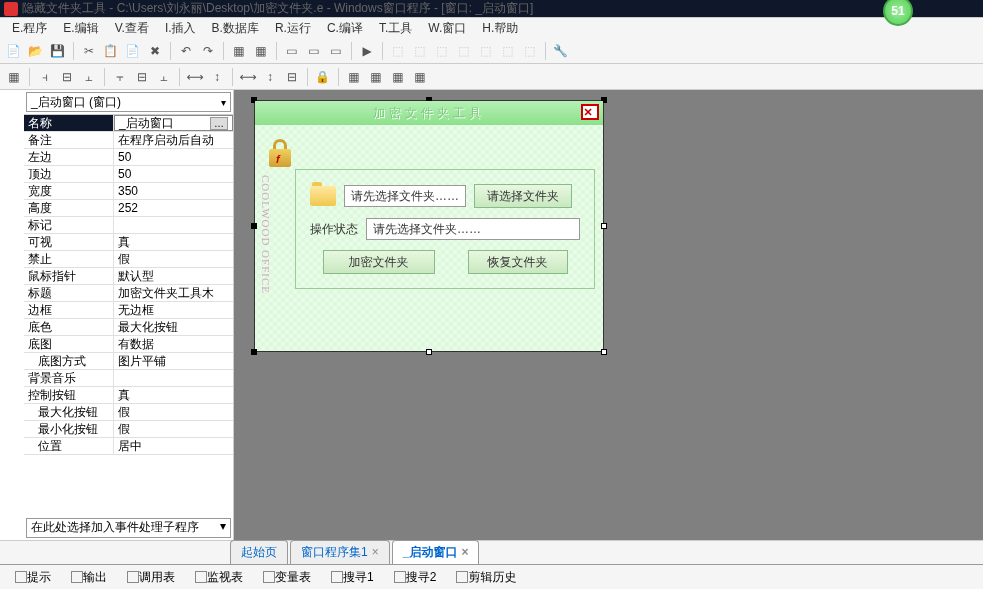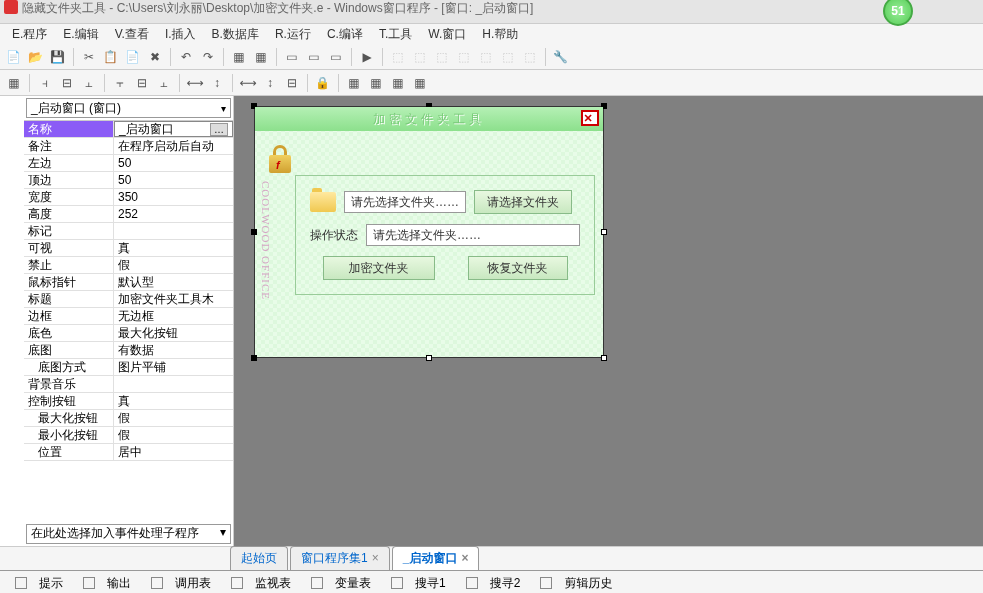--- a/index.html
+++ b/index.html
@@ -1,18 +1,18 @@
 <!DOCTYPE html>
 <html><head>
 <meta charset="utf-8">
 <style>
 * { box-sizing: border-box; margin: 0; padding: 0; font-family: "Microsoft YaHei", SimSun, sans-serif; font-size: 12px; }
 body { background: #fff; width: 983px; height: 593px; overflow: hidden; position: relative; }
 
-.titlebar { height: 24px; background: #e5e5e5; border-bottom: 1px solid #ccc; display: flex; padding: 0 4px; gap: 4px; }
+.titlebar { height: 18px; background: #0f172a; border-bottom: 1px solid #ccc; display: flex; align-items: center; padding: 0 4px; gap: 4px; }
 .titlebar .icon { width: 14px; height: 14px; background: #d33; border-radius: 2px; }
 .titlebar .title { color: #666; }
 
 .menubar { height: 20px; background: #f5f5f5; display: flex; align-items: center; padding: 0 6px; gap: 4px; }
 .menubar span { padding: 2px 6px; cursor: default; color: #333; }
 
 .toolbar1 { height: 26px; background: #f5f5f5; border-bottom: 1px solid #ccc; display: flex; align-items: center; padding: 0 4px; gap: 2px; }
 .tbbtn { width: 20px; height: 20px; display: flex; align-items: center; justify-content: center; color: #555; cursor: default; border: 1px solid transparent; }
 .tbsep { width: 1px; height: 18px; background: #ccc; margin: 0 3px; }
 
@@ -21,21 +21,21 @@
 .mainarea { display: flex; height: 450px; margin-left: 24px; }
 
 .leftpanel { width: 210px; background: #fff; border-right: 1px solid #ccc; display: flex; flex-direction: column; }
 .combo { margin: 2px; height: 20px; border: 1px solid #999; display: flex; align-items: center; padding: 0 4px; justify-content: space-between; background: #fff; }
 .combo .arrow { font-size: 10px; }
 
 .proplist { flex: 1; overflow-y: auto; border-top: 1px solid #ccc; }
 .proprow { display: flex; height: 17px; border-bottom: 1px solid #e0e0e0; }
 .proprow .pname { width: 90px; padding: 0 4px; border-right: 1px solid #e0e0e0; display: flex; align-items: center; overflow: hidden; white-space: nowrap; }
 .proprow .pval { flex: 1; padding: 0 4px; display: flex; align-items: center; overflow: hidden; white-space: nowrap; }
-.proprow.sel .pname { background: #8b5cf6; color: #fff; }
+.proprow.sel .pname { background: #0f172a; color: #fff; }
 .proprow .pval.edit { background: #fff; border: 1px solid #888; }
 .proprow .pval .dots { margin-left: auto; background: #ddd; border: 1px solid #999; padding: 0 3px; font-size: 10px;}
 .indent { padding-left: 14px !important; }
 
 .eventcombo { margin: 2px; height: 20px; border: 1px solid #999; display: flex; align-items: flex-start; padding: 0 4px; justify-content: space-between; }
 
 .btnrow { display: flex; gap: 2px; padding: 2px; border-top: 1px solid #ccc; }
 .smallbtn { flex: 1; height: 20px; border: 1px solid #999; background: #eee; display: flex; align-items: center; justify-content: center; gap: 2px; }
 .smallbtn .ic { width: 12px; height: 12px; background: #888; }
 
@@ -64,21 +64,21 @@
 .handle { width: 6px; height: 6px; background: #fff; border: 1px solid #000; position: absolute; }
 .handle.black { background: #000; }
 
 .tabstrip { height: 24px; background: #f5f5f5; border-top: 1px solid #ccc; display: flex; align-items: flex-end; padding-left: 230px; gap: 0; }
 .tab { padding: 3px 10px; border: 1px solid #999; border-bottom: none; background: #eee; color: #06c; border-radius: 4px 4px 0 0; margin-right: 2px; font-size: 12px; }
 .tab.active { background: #fff; font-weight: bold; }
 .tabx { margin-left: 4px; color: #888; }
 
 .bottompanel { border-top: 1px solid #999; }
 .bottomtabbar { height: 24px; display: flex; align-items: center; padding: 2px 6px; gap: 2px; background: #f5f5f5; }
-.bottomtab { padding: 8px 8px; display: flex; align-items: center; gap: 12px; border: 1px solid transparent; }
+.bottomtab { padding: 8px 8px; display: flex; align-items: center; gap: 0; border: 1px solid transparent; }
 .bottomtab .ic { width: 12px; height: 12px; border: 1px solid #888; }
 
 .badge { position: absolute; top: -4px; right: 70px; width: 30px; height: 30px; background: radial-gradient(#9e9,#5c5); border-radius: 50%; display: flex; align-items: center; justify-content: center; color: #fff; font-weight: bold; border: 2px solid #4a4; z-index: 100; }
 </style>
 </head>
 <body>
 
 <div class="badge">51</div>
 
 <div class="titlebar">

